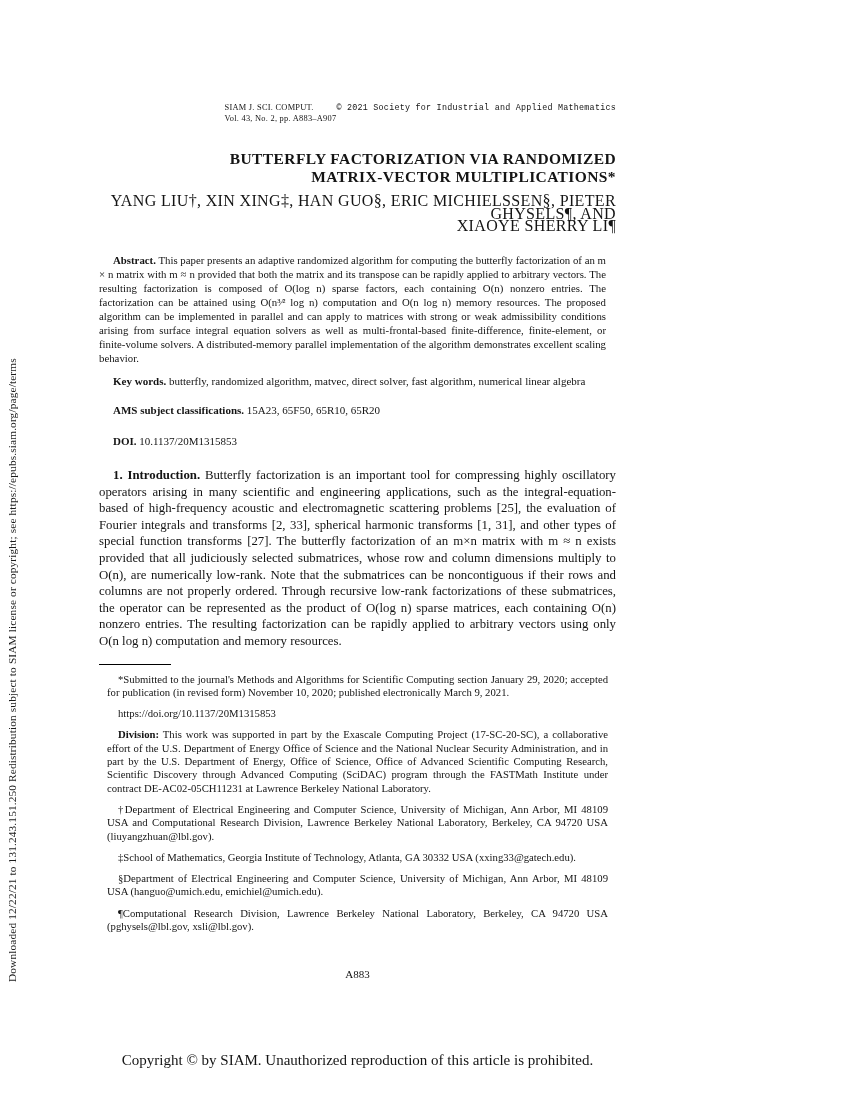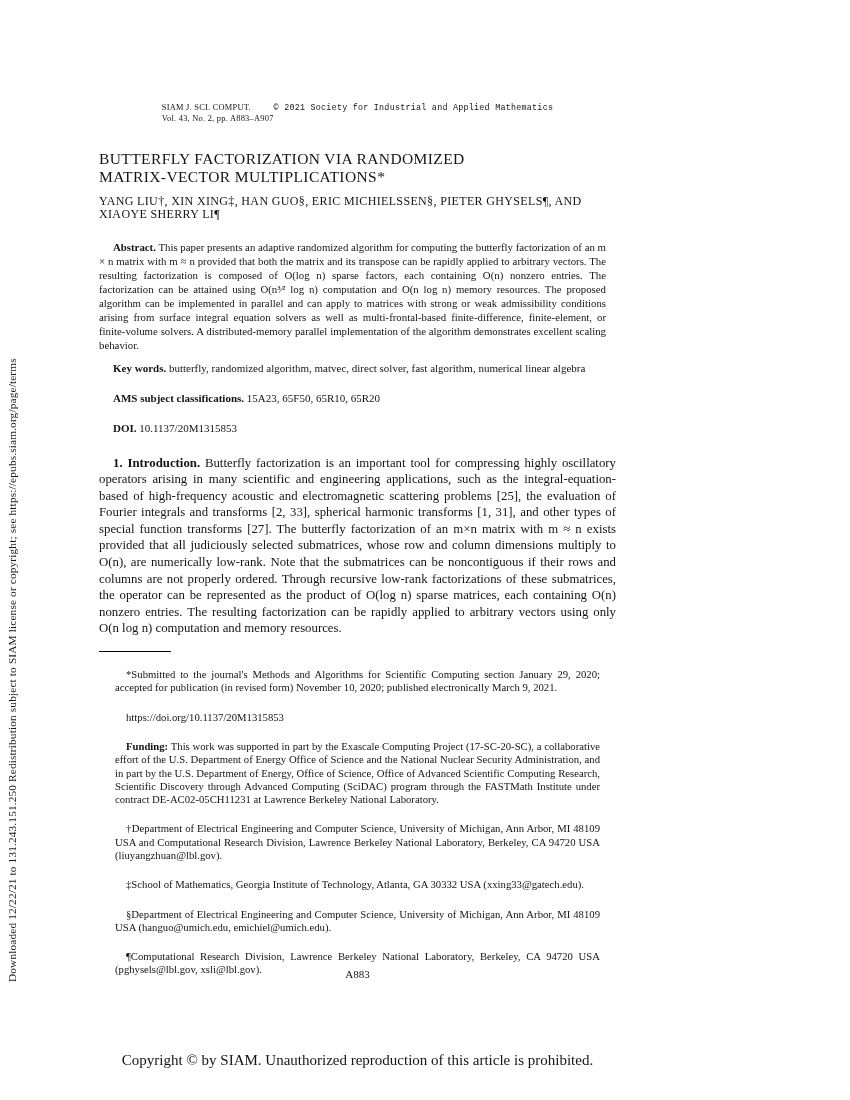--- a/index.html
+++ b/index.html
@@ -24,39 +24,39 @@
     color: #1a1a1a;
   }
   .column {
     position: absolute;
     left: 99px;
     top: 103px;
     width: 517px;
   }
   .jheader {
     display: flex;
-    justify-content: center;
+    justify-content: flex-end;
     align-items: flex-start;
     font-size: 8.4px;
     line-height: 10.5px;
     letter-spacing: 0.25px;
   }
   .jheader .right { text-align: right; font-family: Liberation Mono, monospace; }
   .paper-title {
     margin: 26px 0 0 0;
-    text-align: left;
+    text-align: right;
     font-size: 15.5px;
     line-height: 17.5px;
-    font-weight: normal;
+    font-weight: bold;
     letter-spacing: 0.4px;
   }
   .authors {
     margin: 10px 0 0 0;
-    text-align: left;
-    font-size: 12px;
+    text-align: right;
+    font-size: 16px;
     line-height: 12.5px;
     letter-spacing: 0.35px;
   }
   .abstract {
     margin: 20px 10px 0 0;
     font-size: 10.8px;
     line-height: 14px;
     text-align: justify;
     text-indent: 14px;
   }
@@ -82,21 +82,21 @@
     width: 72px;
     height: 0;
     border-top: 1.2px solid #000;
   }
   .footnotes {
     margin-top: 4px;
     font-size: 10.7px;
     line-height: 13.3px;
     text-align: justify;
   }
-  .footnotes p { margin: 16px; text-indent: 11px; }
+  .footnotes p { margin: 8px; text-indent: 11px; }
   .pagenum {
     position: absolute;
     left: 99px;
     top: 968px;
     width: 517px;
     text-align: center;
     font-size: 11px;
   }
   .copyright-footer {
     position: absolute;
@@ -158,21 +158,21 @@
       <span class="lbl">1. Introduction.</span>
       <span>Butterfly factorization is an important tool for compressing highly oscillatory operators arising in many scientific and engineering applications, such as the integral-equation-based of high-frequency acoustic and electromagnetic scattering problems [25], the evaluation of Fourier integrals and transforms [2, 33], spherical harmonic transforms [1, 31], and other types of special function transforms [27]. The butterfly factorization of an m×n matrix with m ≈ n exists provided that all judiciously selected submatrices, whose row and column dimensions multiply to O(n), are numerically low-rank. Note that the submatrices can be noncontiguous if their rows and columns are not properly ordered. Through recursive low-rank factorizations of these submatrices, the operator can be represented as the product of O(log n) sparse matrices, each containing O(n) nonzero entries. The resulting factorization can be rapidly applied to arbitrary vectors using only O(n log n) computation and memory resources.</span>
     </p>
 
     <div class="fn-rule"></div>
 
     <div class="footnotes">
       <p>*Submitted to the journal's Methods and Algorithms for Scientific Computing section January 29, 2020; accepted for publication (in revised form) November 10, 2020; published electronically March 9, 2021.</p>
       <p>https://doi.org/10.1137/20M1315853</p>
       <p>
-        <span class="lbl">Funding:</span>
+        <span class="lbl">Division:</span>
         <span>This work was supported in part by the Exascale Computing Project (17-SC-20-SC), a collaborative effort of the U.S. Department of Energy Office of Science and the National Nuclear Security Administration, and in part by the U.S. Department of Energy, Office of Science, Office of Advanced Scientific Computing Research, Scientific Discovery through Advanced Computing (SciDAC) program through the FASTMath Institute under contract DE-AC02-05CH11231 at Lawrence Berkeley National Laboratory.</span>
       </p>
       <p>†Department of Electrical Engineering and Computer Science, University of Michigan, Ann Arbor, MI 48109 USA and Computational Research Division, Lawrence Berkeley National Laboratory, Berkeley, CA 94720 USA (liuyangzhuan@lbl.gov).</p>
       <p>‡School of Mathematics, Georgia Institute of Technology, Atlanta, GA 30332 USA (xxing33@gatech.edu).</p>
       <p>§Department of Electrical Engineering and Computer Science, University of Michigan, Ann Arbor, MI 48109 USA (hanguo@umich.edu, emichiel@umich.edu).</p>
       <p>¶Computational Research Division, Lawrence Berkeley National Laboratory, Berkeley, CA 94720 USA (pghysels@lbl.gov, xsli@lbl.gov).</p>
     </div>
 
   </div>
 

